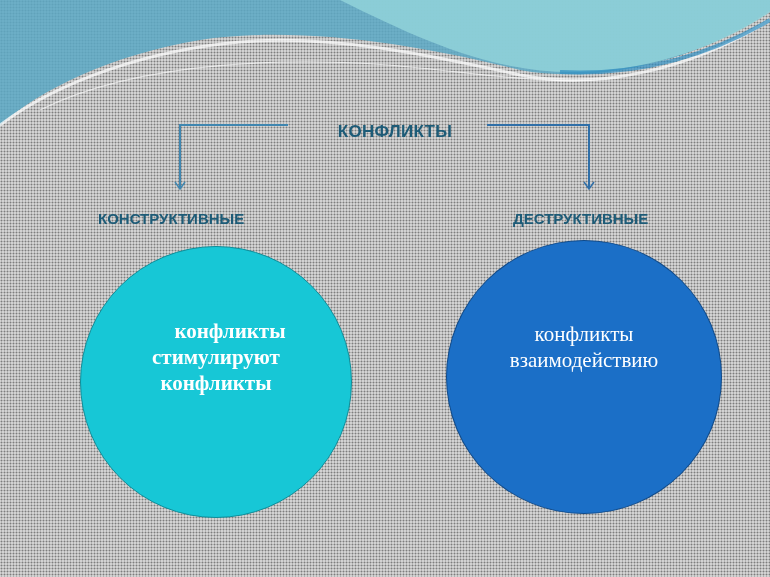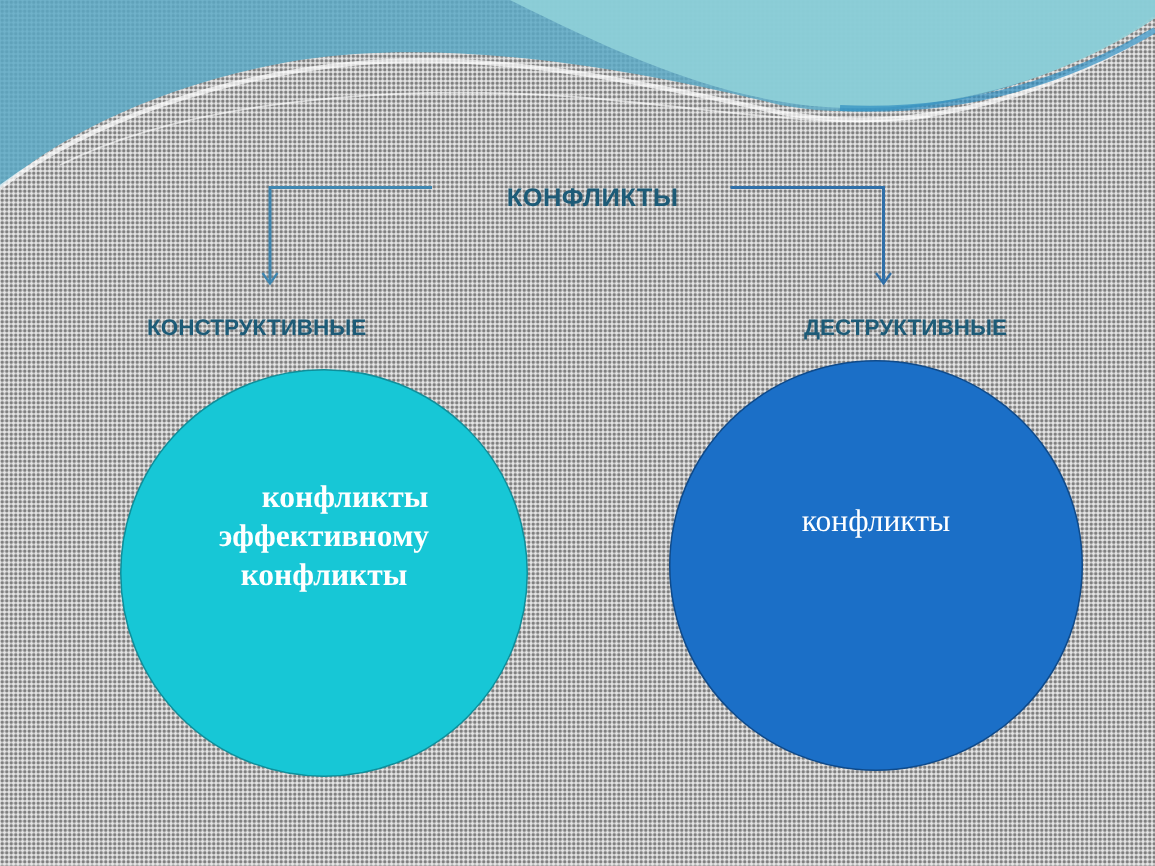--- a/index.html
+++ b/index.html
@@ -18,21 +18,21 @@
       position: absolute; left: 300px; top: 122px; width: 190px; text-align: center;
       font-family: "Liberation Sans", sans-serif; font-weight: bold; font-size: 17px;
       color: #1d5b77; letter-spacing: 0.3px;
     }
     .connectors { position: absolute; left: 0; top: 0; width: 770px; height: 577px; pointer-events: none; }
     .branch-label {
       position: absolute; top: 210px; font-weight: bold; font-size: 15px; color: #1d5b77;
       font-family: "Liberation Sans", sans-serif;
     }
     .branch-left { left: 98px; }
-    .branch-right { left: 536px; }
+    .branch-right { left: 513px; }
     .circle {
       position: absolute; border-radius: 50%; display: flex; align-items: center;
       justify-content: center; text-align: center; box-sizing: border-box;
     }
     .circle-left {
       left: 80px; top: 246px; width: 272px; height: 272px; background: #17c7d6;
       border: 1.5px solid #0f8e9a;
     }
     .circle-right {
       left: 446px; top: 240px; width: 276px; height: 274px; background: #1b6fc7;
@@ -64,22 +64,23 @@
   <polyline points="487,125 589,125 589,188" fill="none" stroke="#2f6fa8" stroke-width="2"></polyline>
   <polyline points="584,182 589,189 594,182" fill="none" stroke="#2f6fa8" stroke-width="1.5"></polyline>
 </svg>
 
 <div class="branch-label branch-left">КОНСТРУКТИВНЫЕ</div>
 <div class="branch-label branch-right">ДЕСТРУКТИВНЫЕ</div>
 
 <div class="circle circle-left">
   <div class="circle-text">
     <span class="line" style="padding-left:28px">конфликты</span>
-    <span class="line">эффективному</span>
+    <span class="line">стимулируют</span>
     <span class="line">конфликты</span>
   </div>
 </div>
 
 <div class="circle circle-right">
   <div class="circle-text">
     <span class="line">конфликты</span>
+    <span class="line">взаимодействию</span>
   </div>
 </div>
 
 </body></html>

